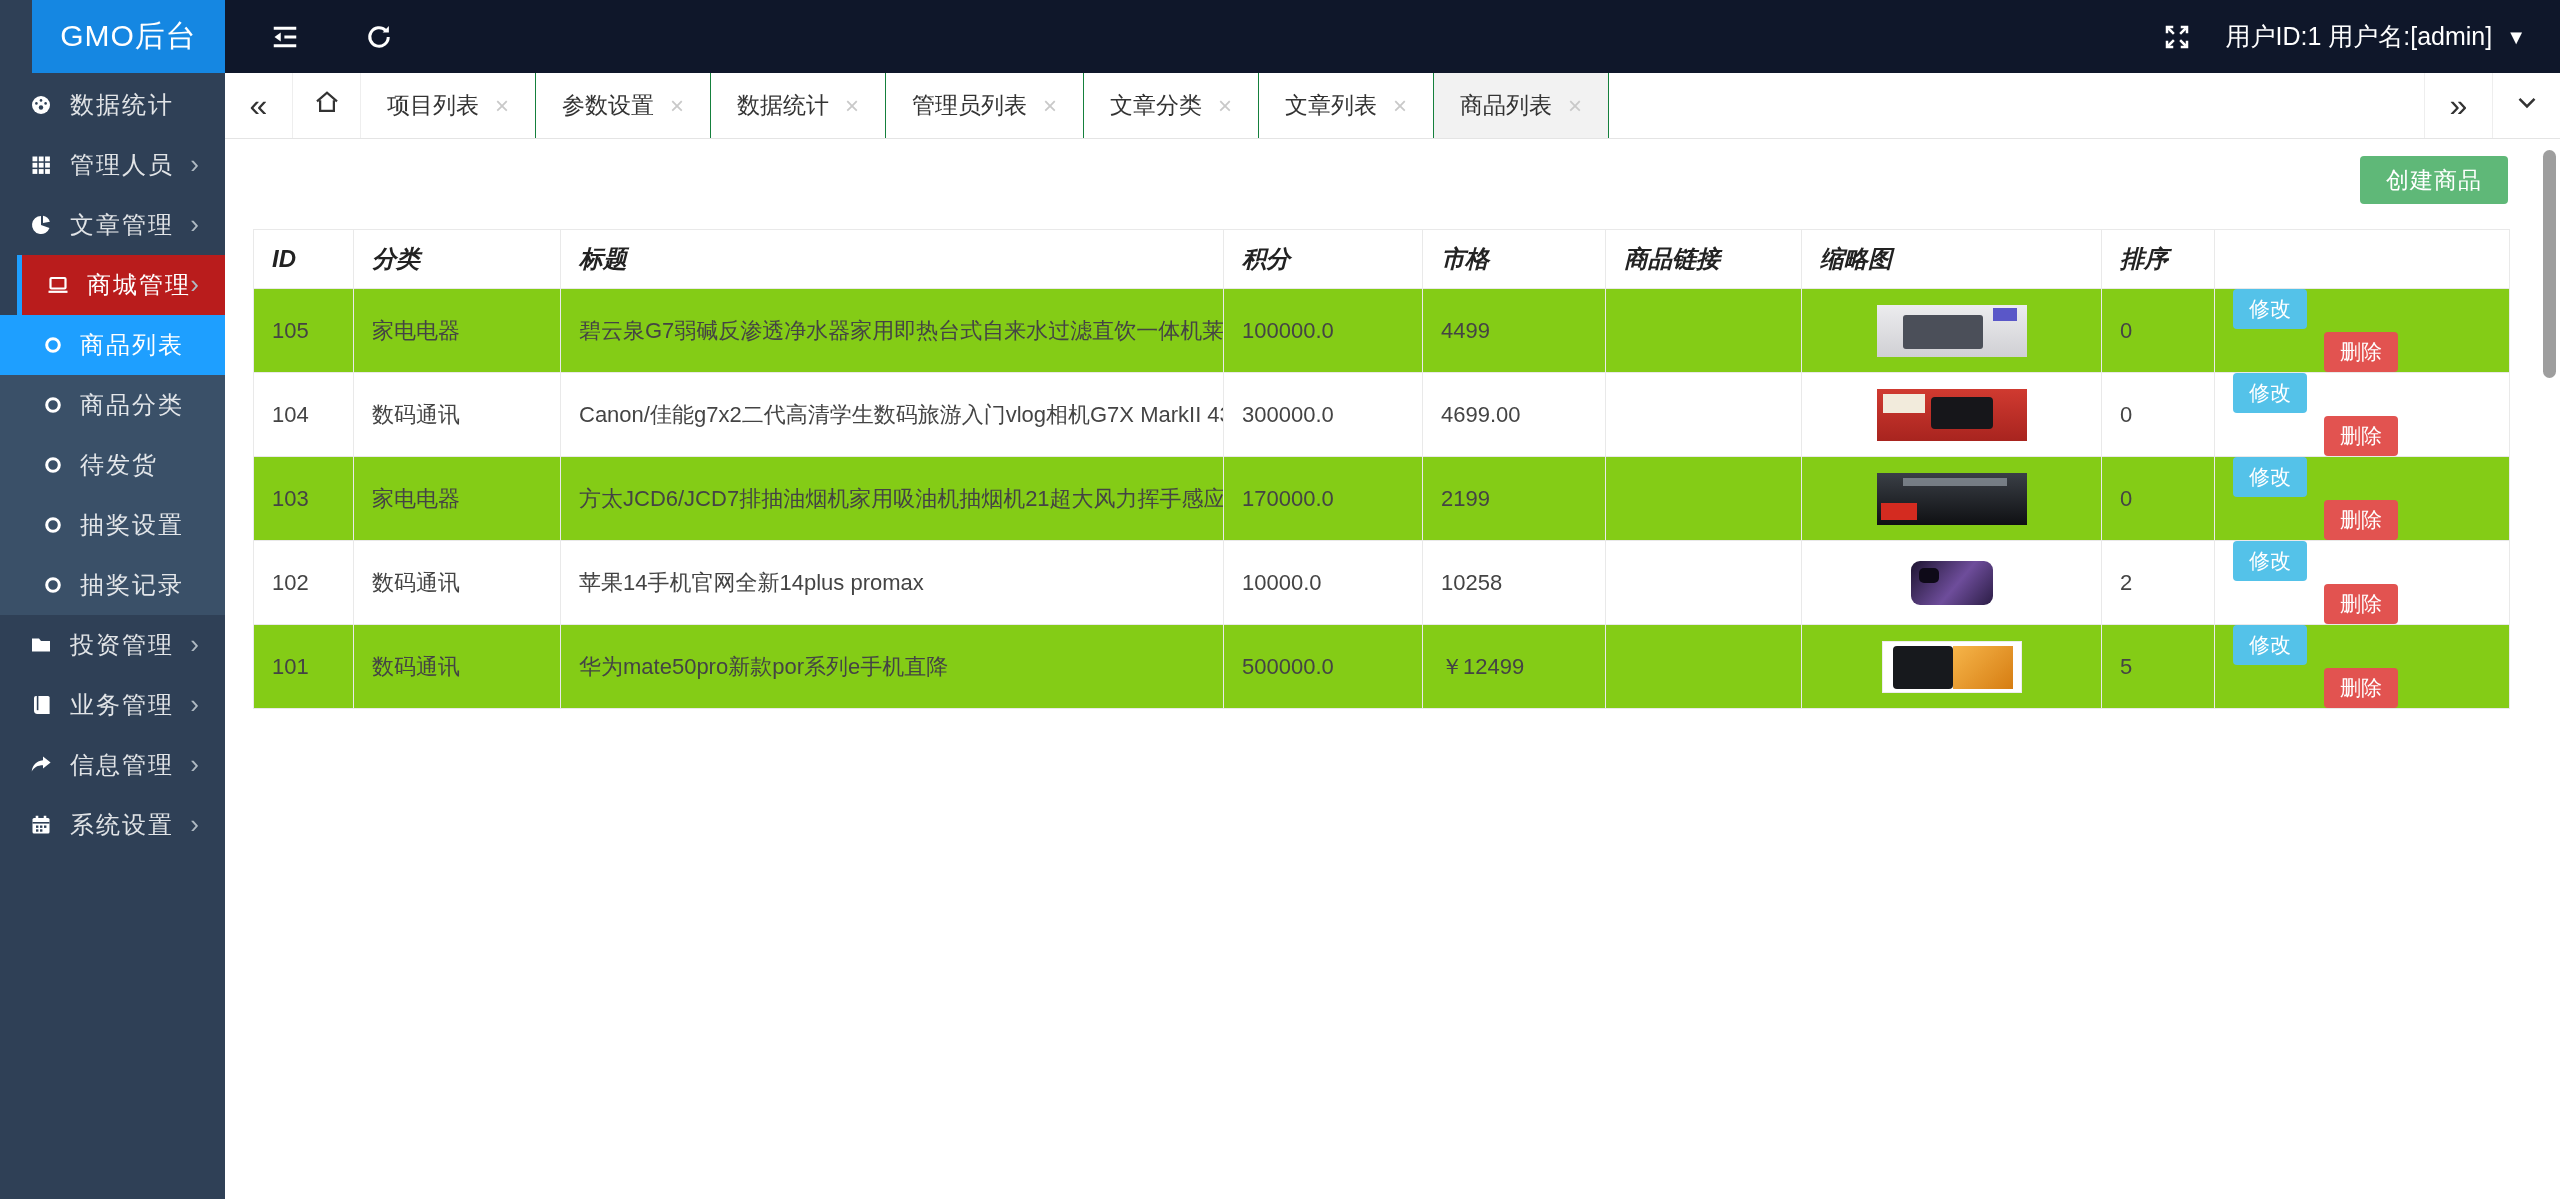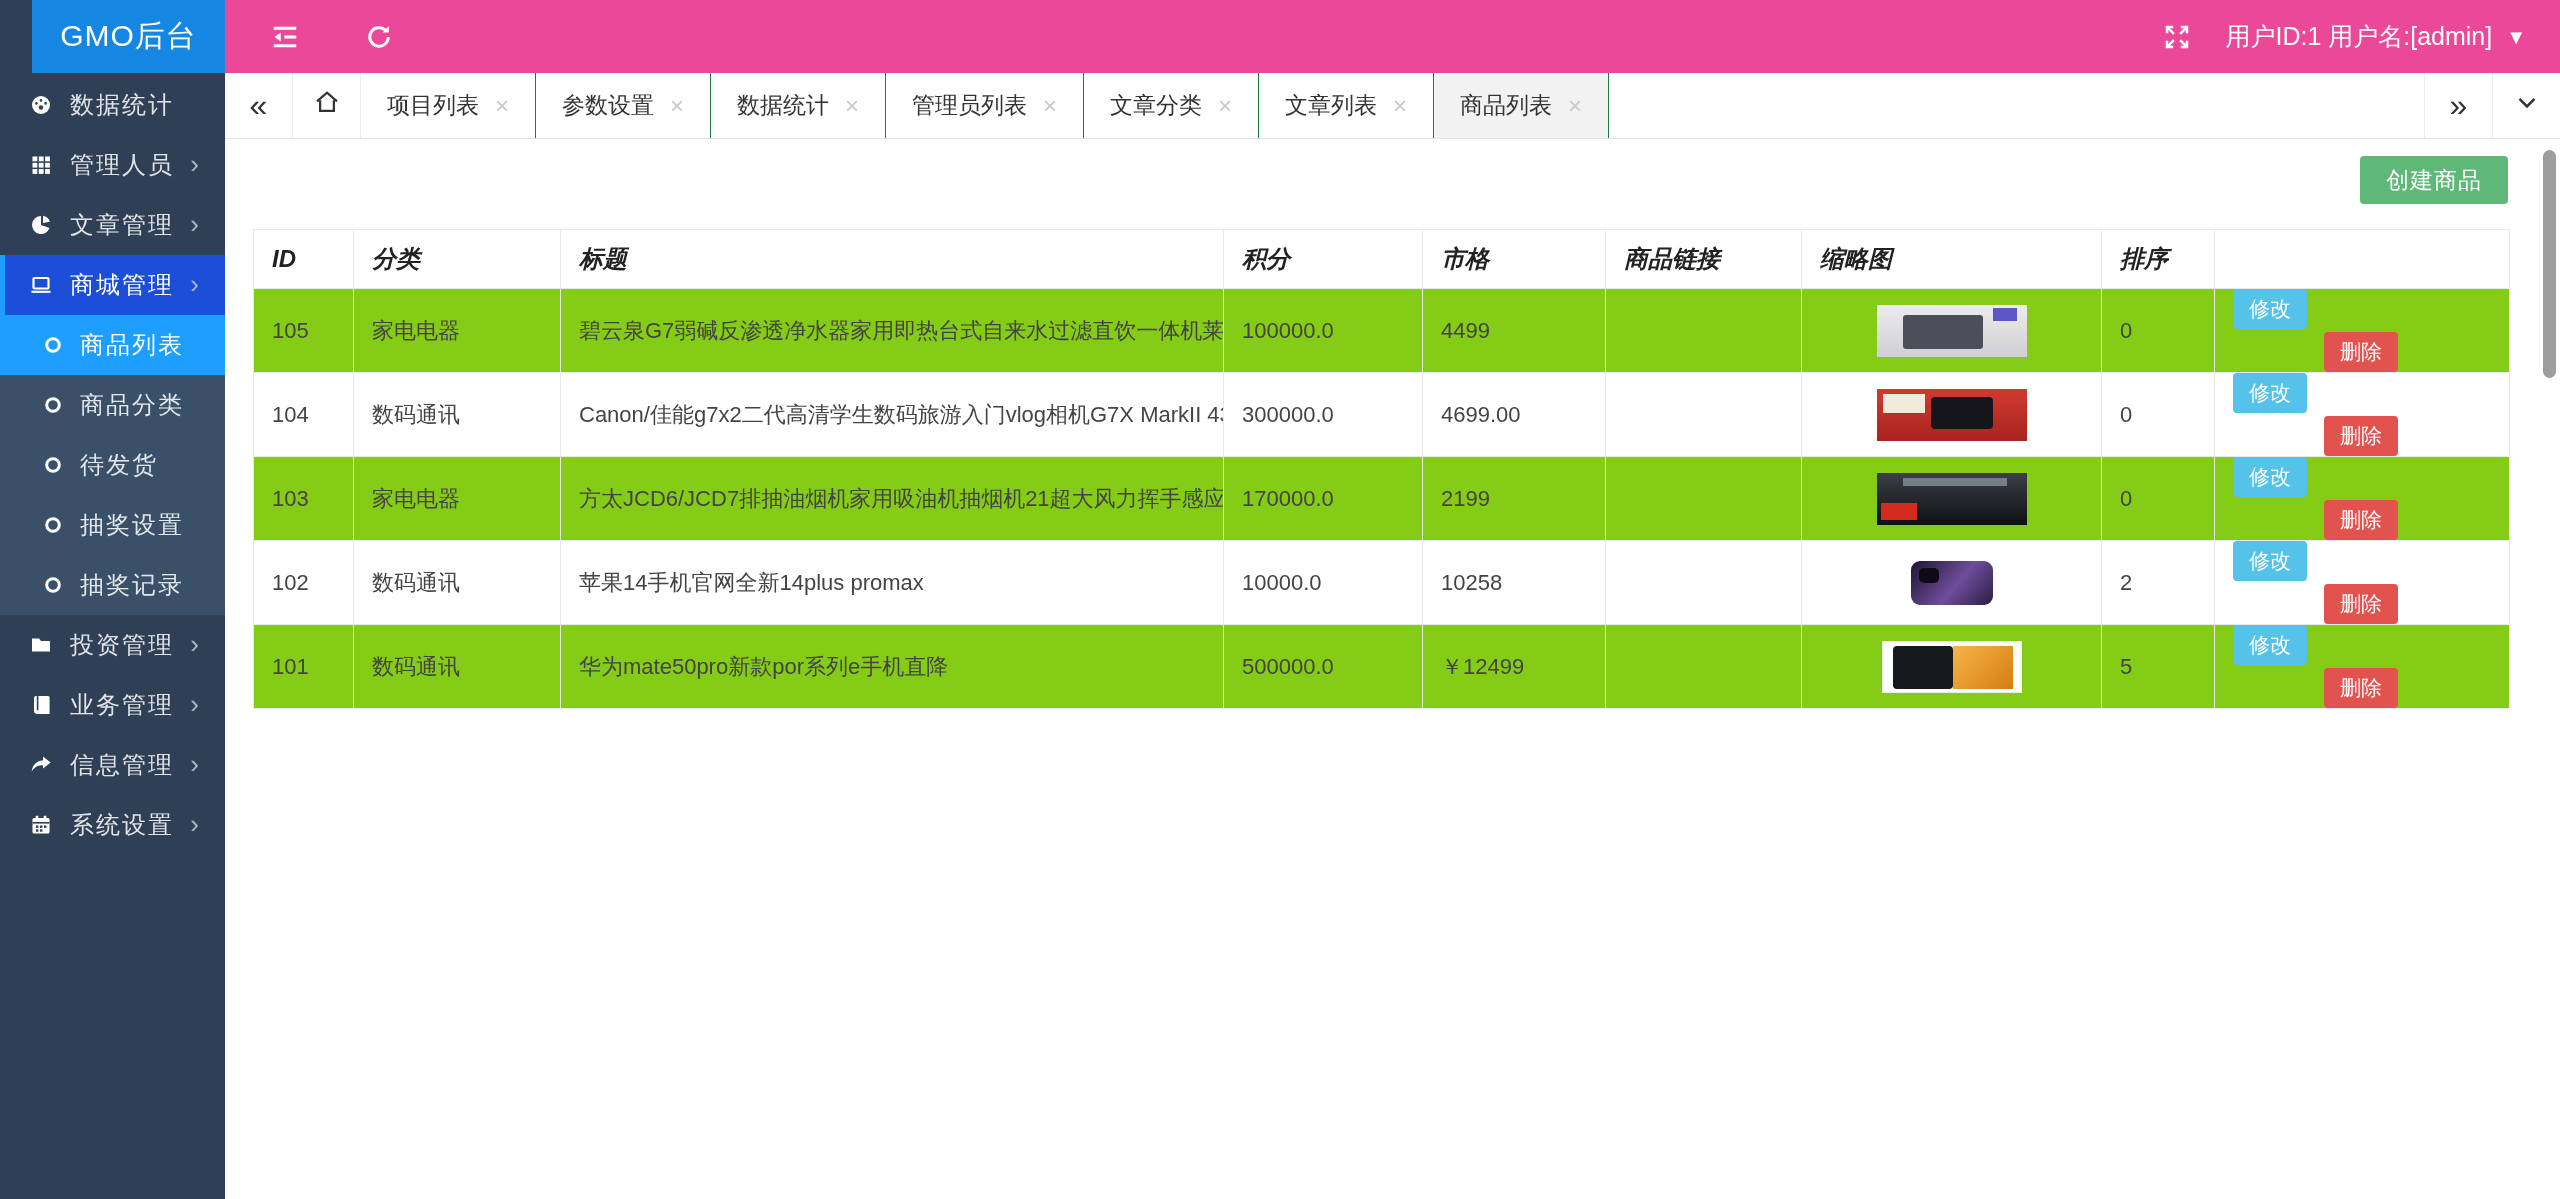--- a/index.html
+++ b/index.html
@@ -14,29 +14,29 @@
     display:flex; align-items:center; justify-content:center; letter-spacing:1px;margin-left:32px; }
   .menu { padding-top:2px; }
   .mi { position:relative; height:60px; display:flex; align-items:center;
     padding-left:28px; color:rgba(255,255,255,.86); cursor:pointer; }
   .mi-icon { width:26px; height:26px; display:inline-flex; align-items:center;
     justify-content:center; margin-right:16px; flex:0 0 26px; }
   .mi-icon svg { width:24px; height:24px; }
   .mi-label { font-size:24px; letter-spacing:2px; white-space:nowrap; }
   .mi-arrow { position:absolute; right:26px; font-size:26px; color:#aeb9c2;
     line-height:1; top:50%; transform:translateY(-54%); }
-  .mi.parent-active { background:#1d4ed8; border-left:5px solid #1e9fff;
-    padding-left:23px; color:#fff; }
+  .mi.parent-active { background:#b91c1c; border-left:5px solid #1e9fff;
+    padding-left:23px; color:#fff;margin-left:17px; }
   .mi.sub { background:#3a5068; padding-left:40px; }
   .mi.sub .mi-icon { margin-right:14px; }
   .mi.sub.active { background:#1e9fff; color:#fff; }
 
   
   .topbar { position:absolute; left:225px; top:0; right:0; height:73px;
-    background:#ec4899; display:flex; align-items:center; color:#fff; }
+    background:#0f172a; display:flex; align-items:center; color:#fff; }
   .topbar-left { display:flex; align-items:center; gap:58px; padding-left:42px; }
   .tool-ic { width:36px; height:36px; display:inline-flex; align-items:center;
     justify-content:center; cursor:pointer; }
   .tool-ic svg { width:30px; height:30px; }
   .topbar-right { margin-left:auto; display:flex; align-items:center; gap:30px;
     padding-right:34px; }
   .user-info { font-size:25px; display:flex; align-items:center; gap:14px; cursor:pointer; }
   .caret { font-size:20px; line-height:1; }
 
   

